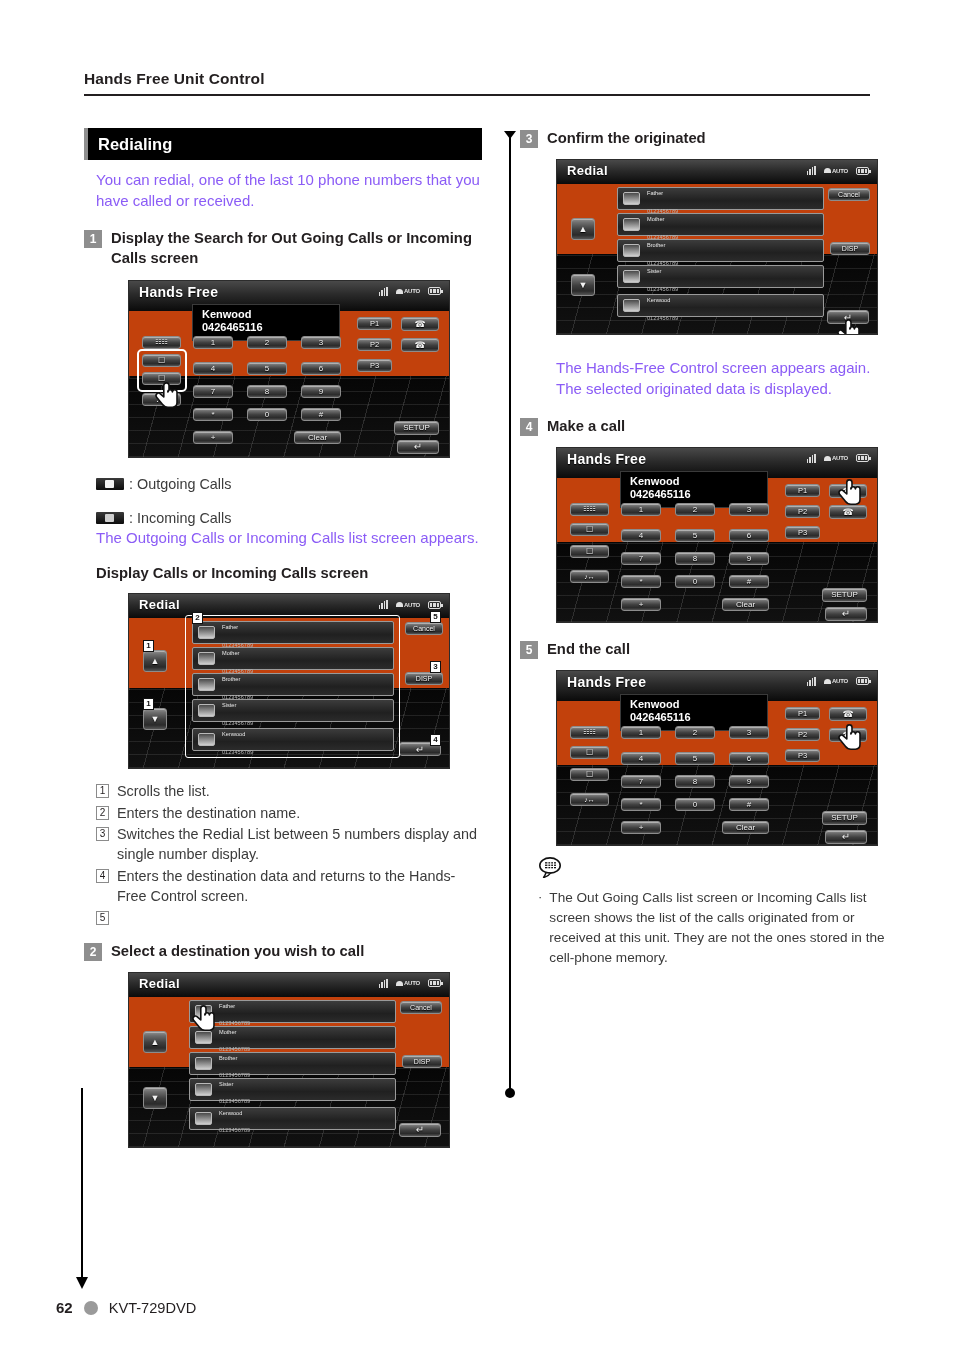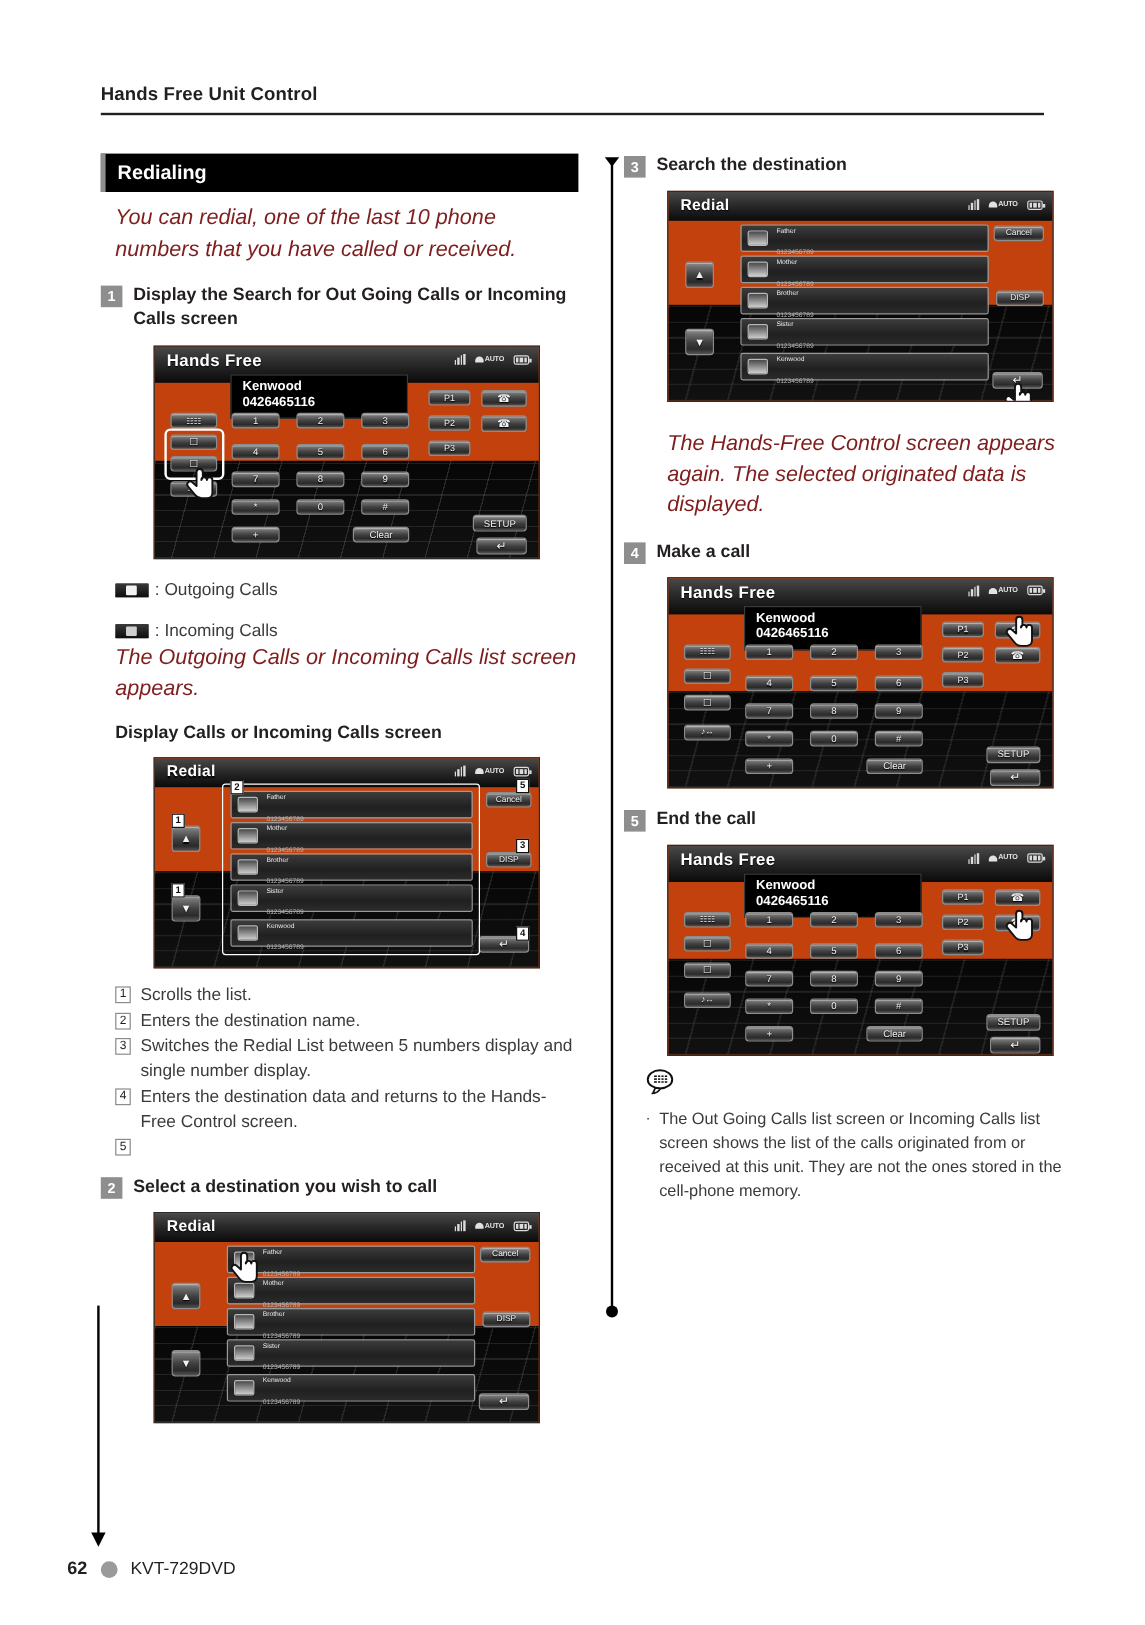--- a/index.html
+++ b/index.html
@@ -55,21 +55,21 @@
   .sec-bar {
     background:#000; color:#fff; height:32px; display:flex; align-items:center;
     padding-left:14px; font-size:16.5px; font-weight:bold;
     position:relative;
   }
   .sec-bar:before{
     content:""; position:absolute; left:0; top:0; bottom:0; width:4px; background:#8e8e8e;
   }
 
   .body-txt {
-    font-size:18px; line-height:1.42; color:#7f1d1d; margin-top:9px;font-style:italic;
+    font-size:15px; line-height:1.42; color:#8b5cf6; margin-top:9px;
   }
   .body-txt.ind { margin-left:12px; }
 
   
   .step { display:flex; align-items:flex-start; margin-top:16px; }
   .step-num {
     flex:0 0 auto; width:18px; height:18px; background:#8e8e8e; color:#fff;
     font-size:12px; font-weight:bold; display:flex; align-items:center;
     justify-content:center; margin-right:9px; margin-top:2px;
   }
@@ -513,21 +513,21 @@
       <path d="M20 9 V4.5a2.6 2.6 0 0 0-5.2 0V16 L11 12.6a2.5 2.5 0 0 0-3.4 3.6l5.4 6.6c1.2 1.5 2.3 3.4 6 3.4h4.4c2.8 0 4.6-1.9 4.6-4.6V11a2.3 2.3 0 0 0-4.6 0 2.3 2.3 0 0 0-4.6 0z" fill="#fff" stroke="#111" stroke-width="1.6" stroke-linejoin="round"></path>
     </svg>
   </div>
 
 </div>
 
 <div class="col-right">
 
   <div class="step" style="margin-top:0;">
     <div class="step-num">3</div>
-    <div class="step-ttl">Search the destination</div>
+    <div class="step-ttl">Confirm the originated</div>
   </div>
 
   <div class="screen" style="width:322px;height:176px;margin:11px 0 0 36px;">
     <div class="bg-persp"></div>
     <div class="topglow" style="height:24px;"></div>
     <div class="scr-title" style="font-size:13px;">Redial</div>
     <div class="scr-status">
       <span class="sig">
           <b></b>
           <b></b>

